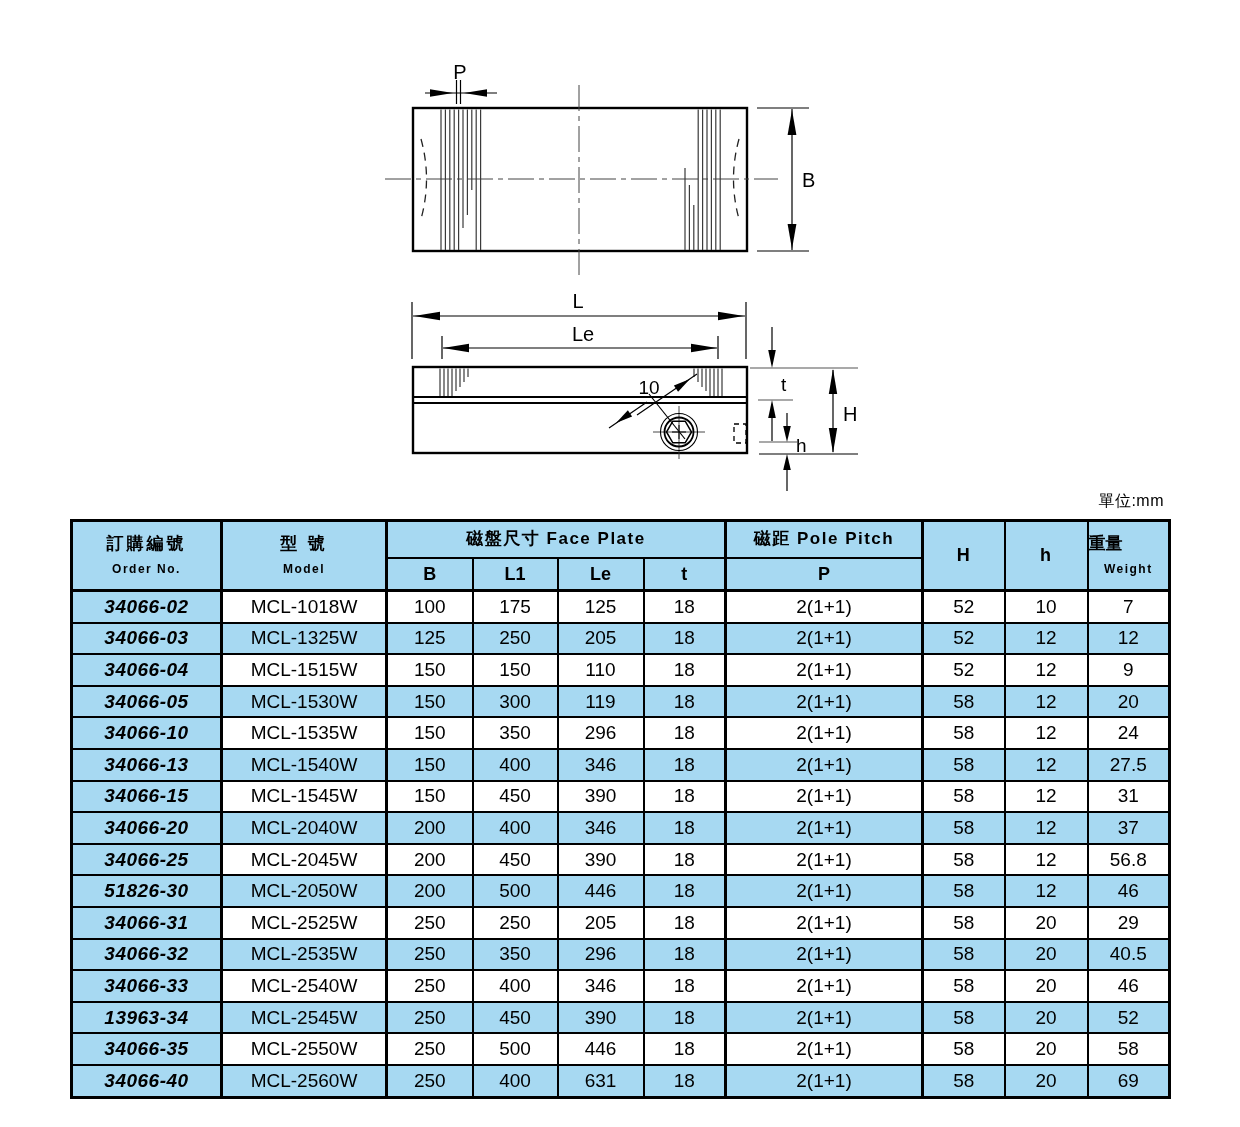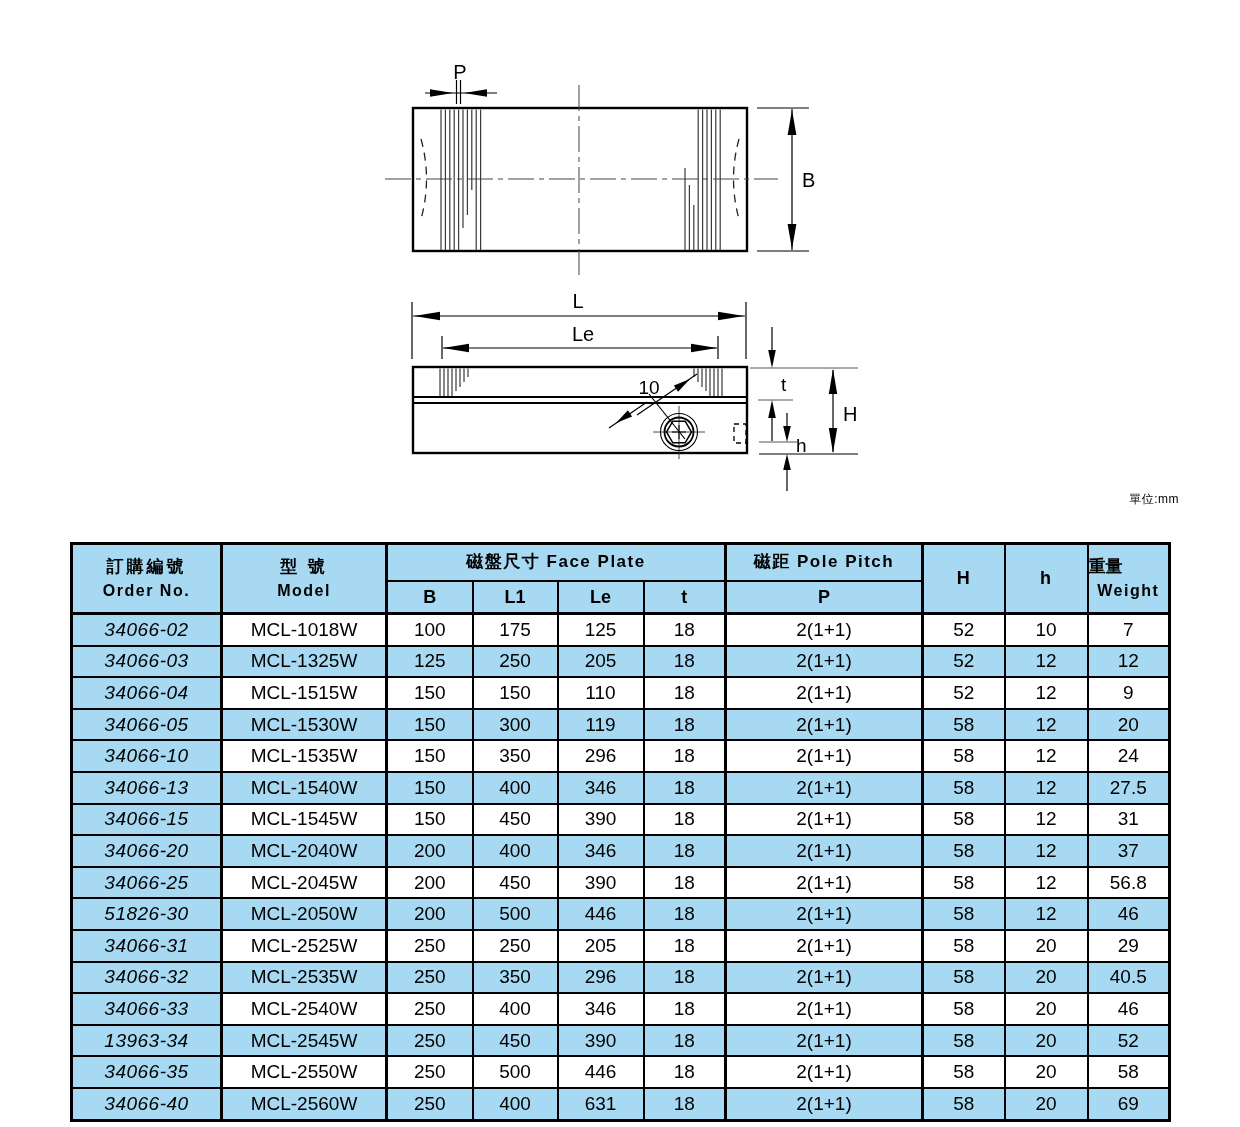--- a/index.html
+++ b/index.html
@@ -5,40 +5,40 @@
   html,body{margin:0;padding:0;}
   body{
     width:1240px;height:1127px;position:relative;background:#fff;
     font-family:"Liberation Sans","DejaVu Sans",sans-serif;color:#000;
   }
   
   .drawing-svg{position:absolute;top:0;left:0;}
   .dim-text{font-family:"Liberation Sans","DejaVu Sans",sans-serif;fill:#000;}
 
   
-  .unit-label{position:absolute;top:491px;right:61px;font-size:12px;letter-spacing:.5px;margin-left:36px;}
+  .unit-label{position:absolute;top:491px;right:76px;font-size:16px;letter-spacing:.5px;margin-left:36px;}
 
   
-  .tbl-wrap{position:absolute;top:542px;left:70px;}
+  .tbl-wrap{position:absolute;top:519px;left:70px;}
   table{border-collapse:collapse;table-layout:fixed;width:1098px;border:3px solid #000;}
   th,td{border:2px solid #000;text-align:center;vertical-align:middle;padding:0;overflow:hidden;white-space:nowrap;}
   thead th{background:#a7d9f2;font-weight:bold;}
   tr.hrow1{height:37px;}
   tr.hrow2{height:33px;}
   tr.hrow2 th{font-size:18px;}
   .hb3{border-bottom-width:3px;}
   .bl3{border-left-width:3px;}
   .zh{font-size:17px;letter-spacing:3px;display:inline-block;}
-  .en{font-size:16px;letter-spacing:1.5px;display:inline-block;}
+  .en{font-size:12px;letter-spacing:1.5px;display:inline-block;}
   .single{font-size:18px;letter-spacing:1px;}
   .small{font-size:12px;font-weight:normal;letter-spacing:0;margin-left:48px;}
   thead th{line-height:1.45;}
   tbody td{height:29.6px;font-size:19px;background:#fff;}
   tbody tr.alt td{background:#a7d9f2;}
-  tbody td.order{background:#a7d9f2;font-weight:normal;font-style:italic;letter-spacing:.5px;}
+  tbody td.order{background:#a7d9f2;font-weight:bold;font-style:italic;letter-spacing:.5px;}
 </style>
 </head>
 <body>
 
 <svg class="drawing-svg" width="1240" height="519" viewBox="0 0 1240 519">
 
   <g>
     <rect x="413" y="108" width="334" height="143" fill="none" stroke="#000" stroke-width="2.4"></rect>
 
     <path d="M421,139 Q432,179 421,219" fill="none" stroke="#222" stroke-width="1.3" stroke-dasharray="8,6"></path>

